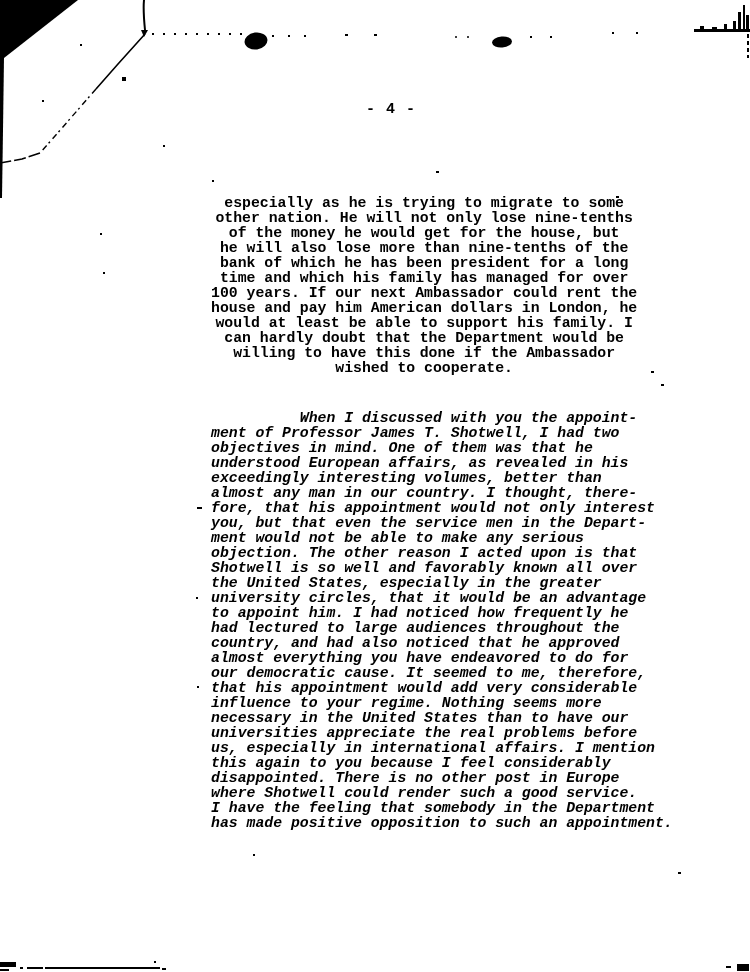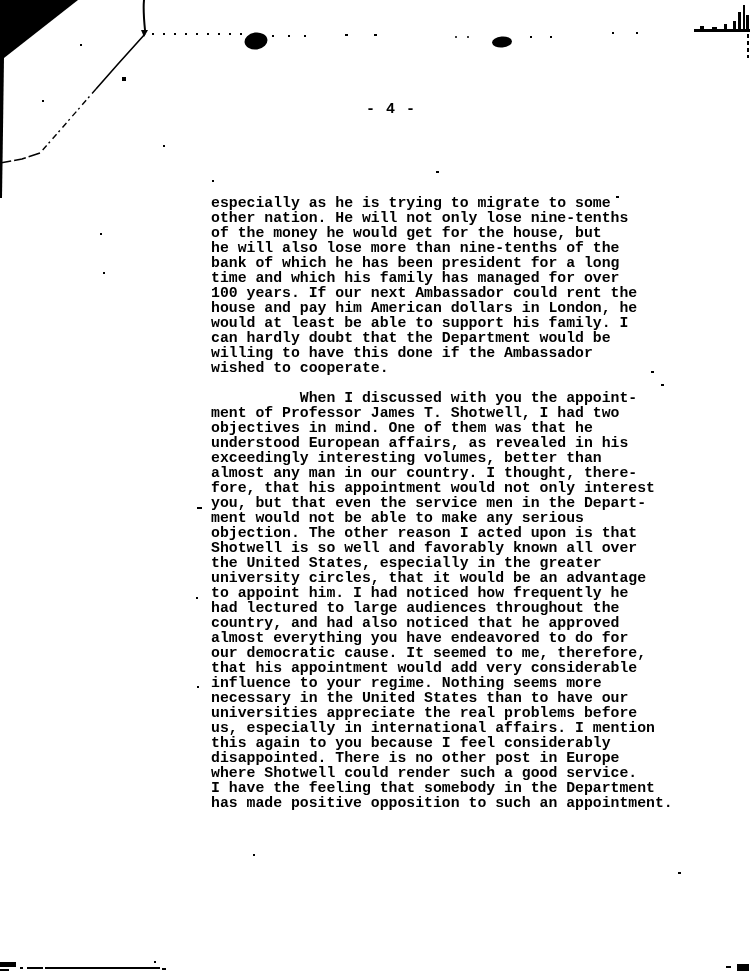--- a/index.html
+++ b/index.html
@@ -36,22 +36,22 @@
   }
   .paragraph {
     position: absolute;
     left: 211px;
     font-size: 14.8px;
     line-height: 15px;
     font-weight: bold;
     white-space: pre;
     letter-spacing: 0;
   }
-  .para-1 { top: 196px; }
-  .para-2 { top: 391px; }
+  .para-1 { top: 196px; text-align: center; }
+  .para-2 { top: 411px; font-style: italic; }
 </style>
 </head>
 <body>
 
 <div class="page">
 
   <svg class="artifacts" width="750" height="972" viewBox="0 0 750 972" xmlns="http://www.w3.org/2000/svg">
 
     <g>
       <polygon points="0,0 78,0 4,58 0,58" fill="#000"></polygon>

